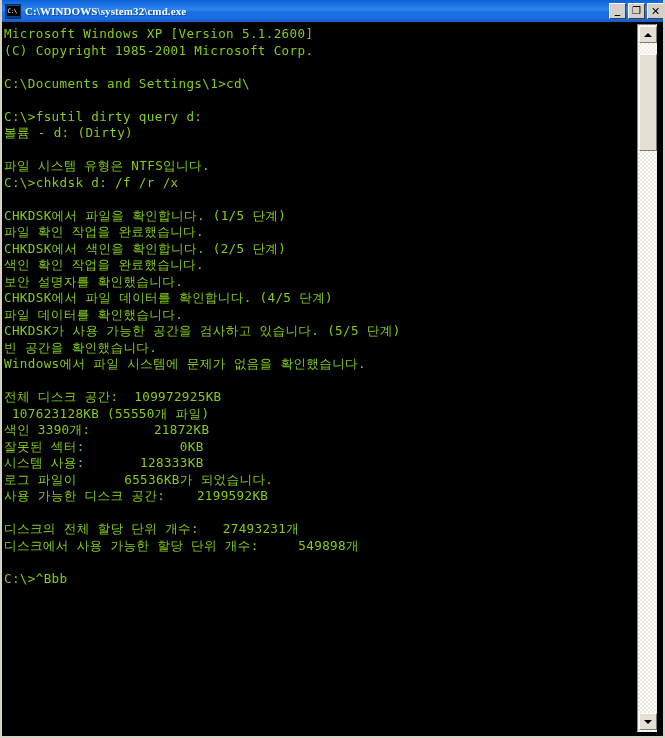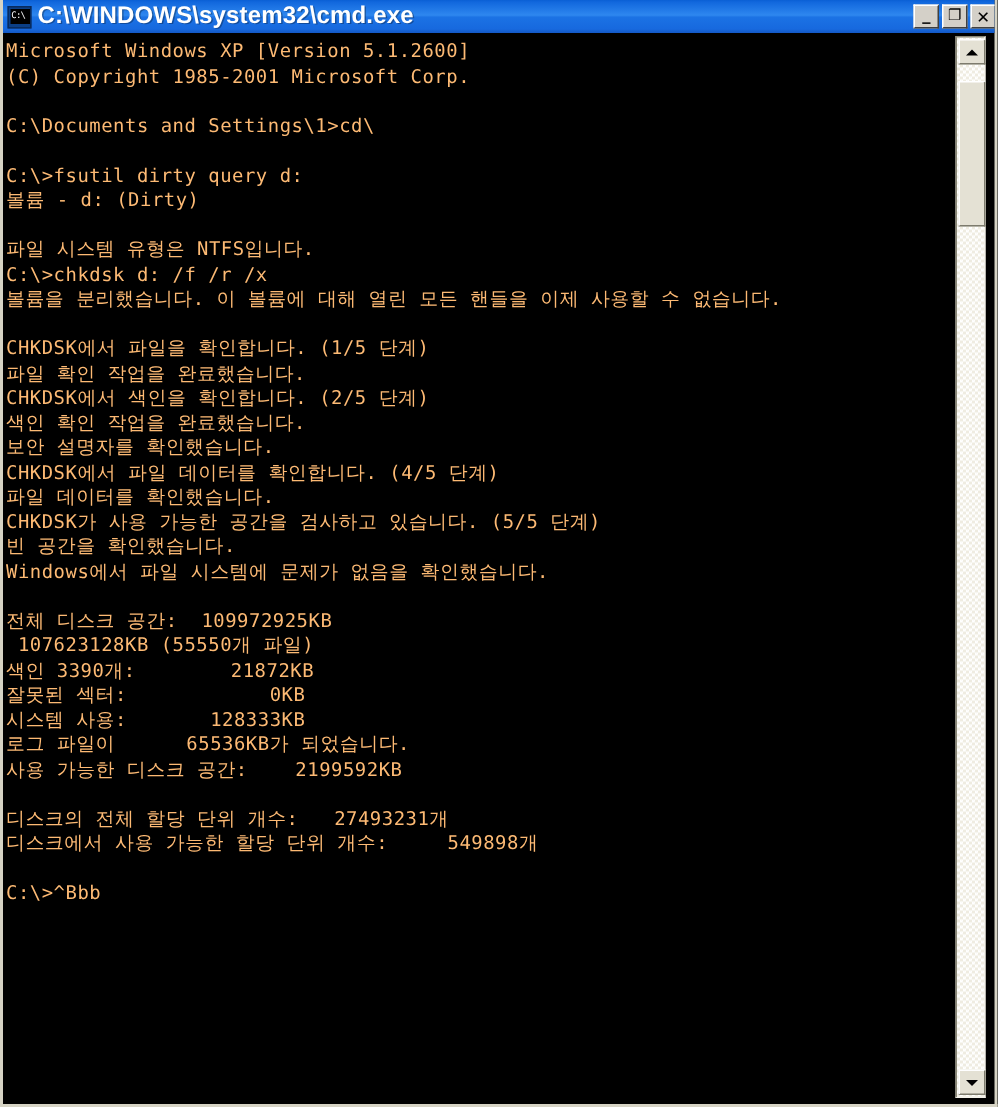--- a/index.html
+++ b/index.html
@@ -62,22 +62,22 @@
     font-size: 6px;
     line-height: 10px;
     text-align: left;
     padding-left: 1px;
     box-sizing: border-box;
     letter-spacing: -0.5px;
     overflow: hidden;
   }
   .title-text {
     color: #ffffff;
-    font-family: Liberation Sans, sans-serif;
-    font-size: 16px;
+    font-family: Liberation Serif, serif;
+    font-size: 11px;
     font-weight: bold;
     letter-spacing: 0.1px;
     white-space: nowrap;
     text-shadow: 1px 1px 0 rgba(0,0,0,0.30);
     flex: 1 1 auto;
     overflow: hidden;
   }
   .btns {
     flex: 0 0 auto;
     display: flex;
@@ -114,21 +114,21 @@
     top: 22px;
     left: 0;
     width: 633px;
     height: 714px;
     background: #000000;
     overflow: hidden;
     padding: 4px 0 0 2px;
     box-sizing: border-box;
   }
   .line {
-    color: #fdba74;
+    color: #84cc16;
     font-family: "DejaVu Sans Mono", monospace;
     font-size: 12.6px;
     line-height: 16.5px;
     height: 16.5px;
     white-space: pre;
     letter-spacing: 0.35px;
   }
   .line.blank { color: transparent; }
 
   
@@ -229,21 +229,20 @@
       <div class="line">Microsoft Windows XP [Version 5.1.2600]</div>
       <div class="line">(C) Copyright 1985-2001 Microsoft Corp.</div>
       <div class="line blank"> </div>
       <div class="line">C:\Documents and Settings\1&gt;cd\</div>
       <div class="line blank"> </div>
       <div class="line">C:\&gt;fsutil dirty query d:</div>
       <div class="line">볼륨 - d: (Dirty)</div>
       <div class="line blank"> </div>
       <div class="line">파일 시스템 유형은 NTFS입니다.</div>
       <div class="line">C:\&gt;chkdsk d: /f /r /x</div>
-      <div class="line">볼륨을 분리했습니다. 이 볼륨에 대해 열린 모든 핸들을 이제 사용할 수 없습니다.</div>
       <div class="line blank"> </div>
       <div class="line">CHKDSK에서 파일을 확인합니다. (1/5 단계)</div>
       <div class="line">파일 확인 작업을 완료했습니다.</div>
       <div class="line">CHKDSK에서 색인을 확인합니다. (2/5 단계)</div>
       <div class="line">색인 확인 작업을 완료했습니다.</div>
       <div class="line">보안 설명자를 확인했습니다.</div>
       <div class="line">CHKDSK에서 파일 데이터를 확인합니다. (4/5 단계)</div>
       <div class="line">파일 데이터를 확인했습니다.</div>
       <div class="line">CHKDSK가 사용 가능한 공간을 검사하고 있습니다. (5/5 단계)</div>
       <div class="line">빈 공간을 확인했습니다.</div>

